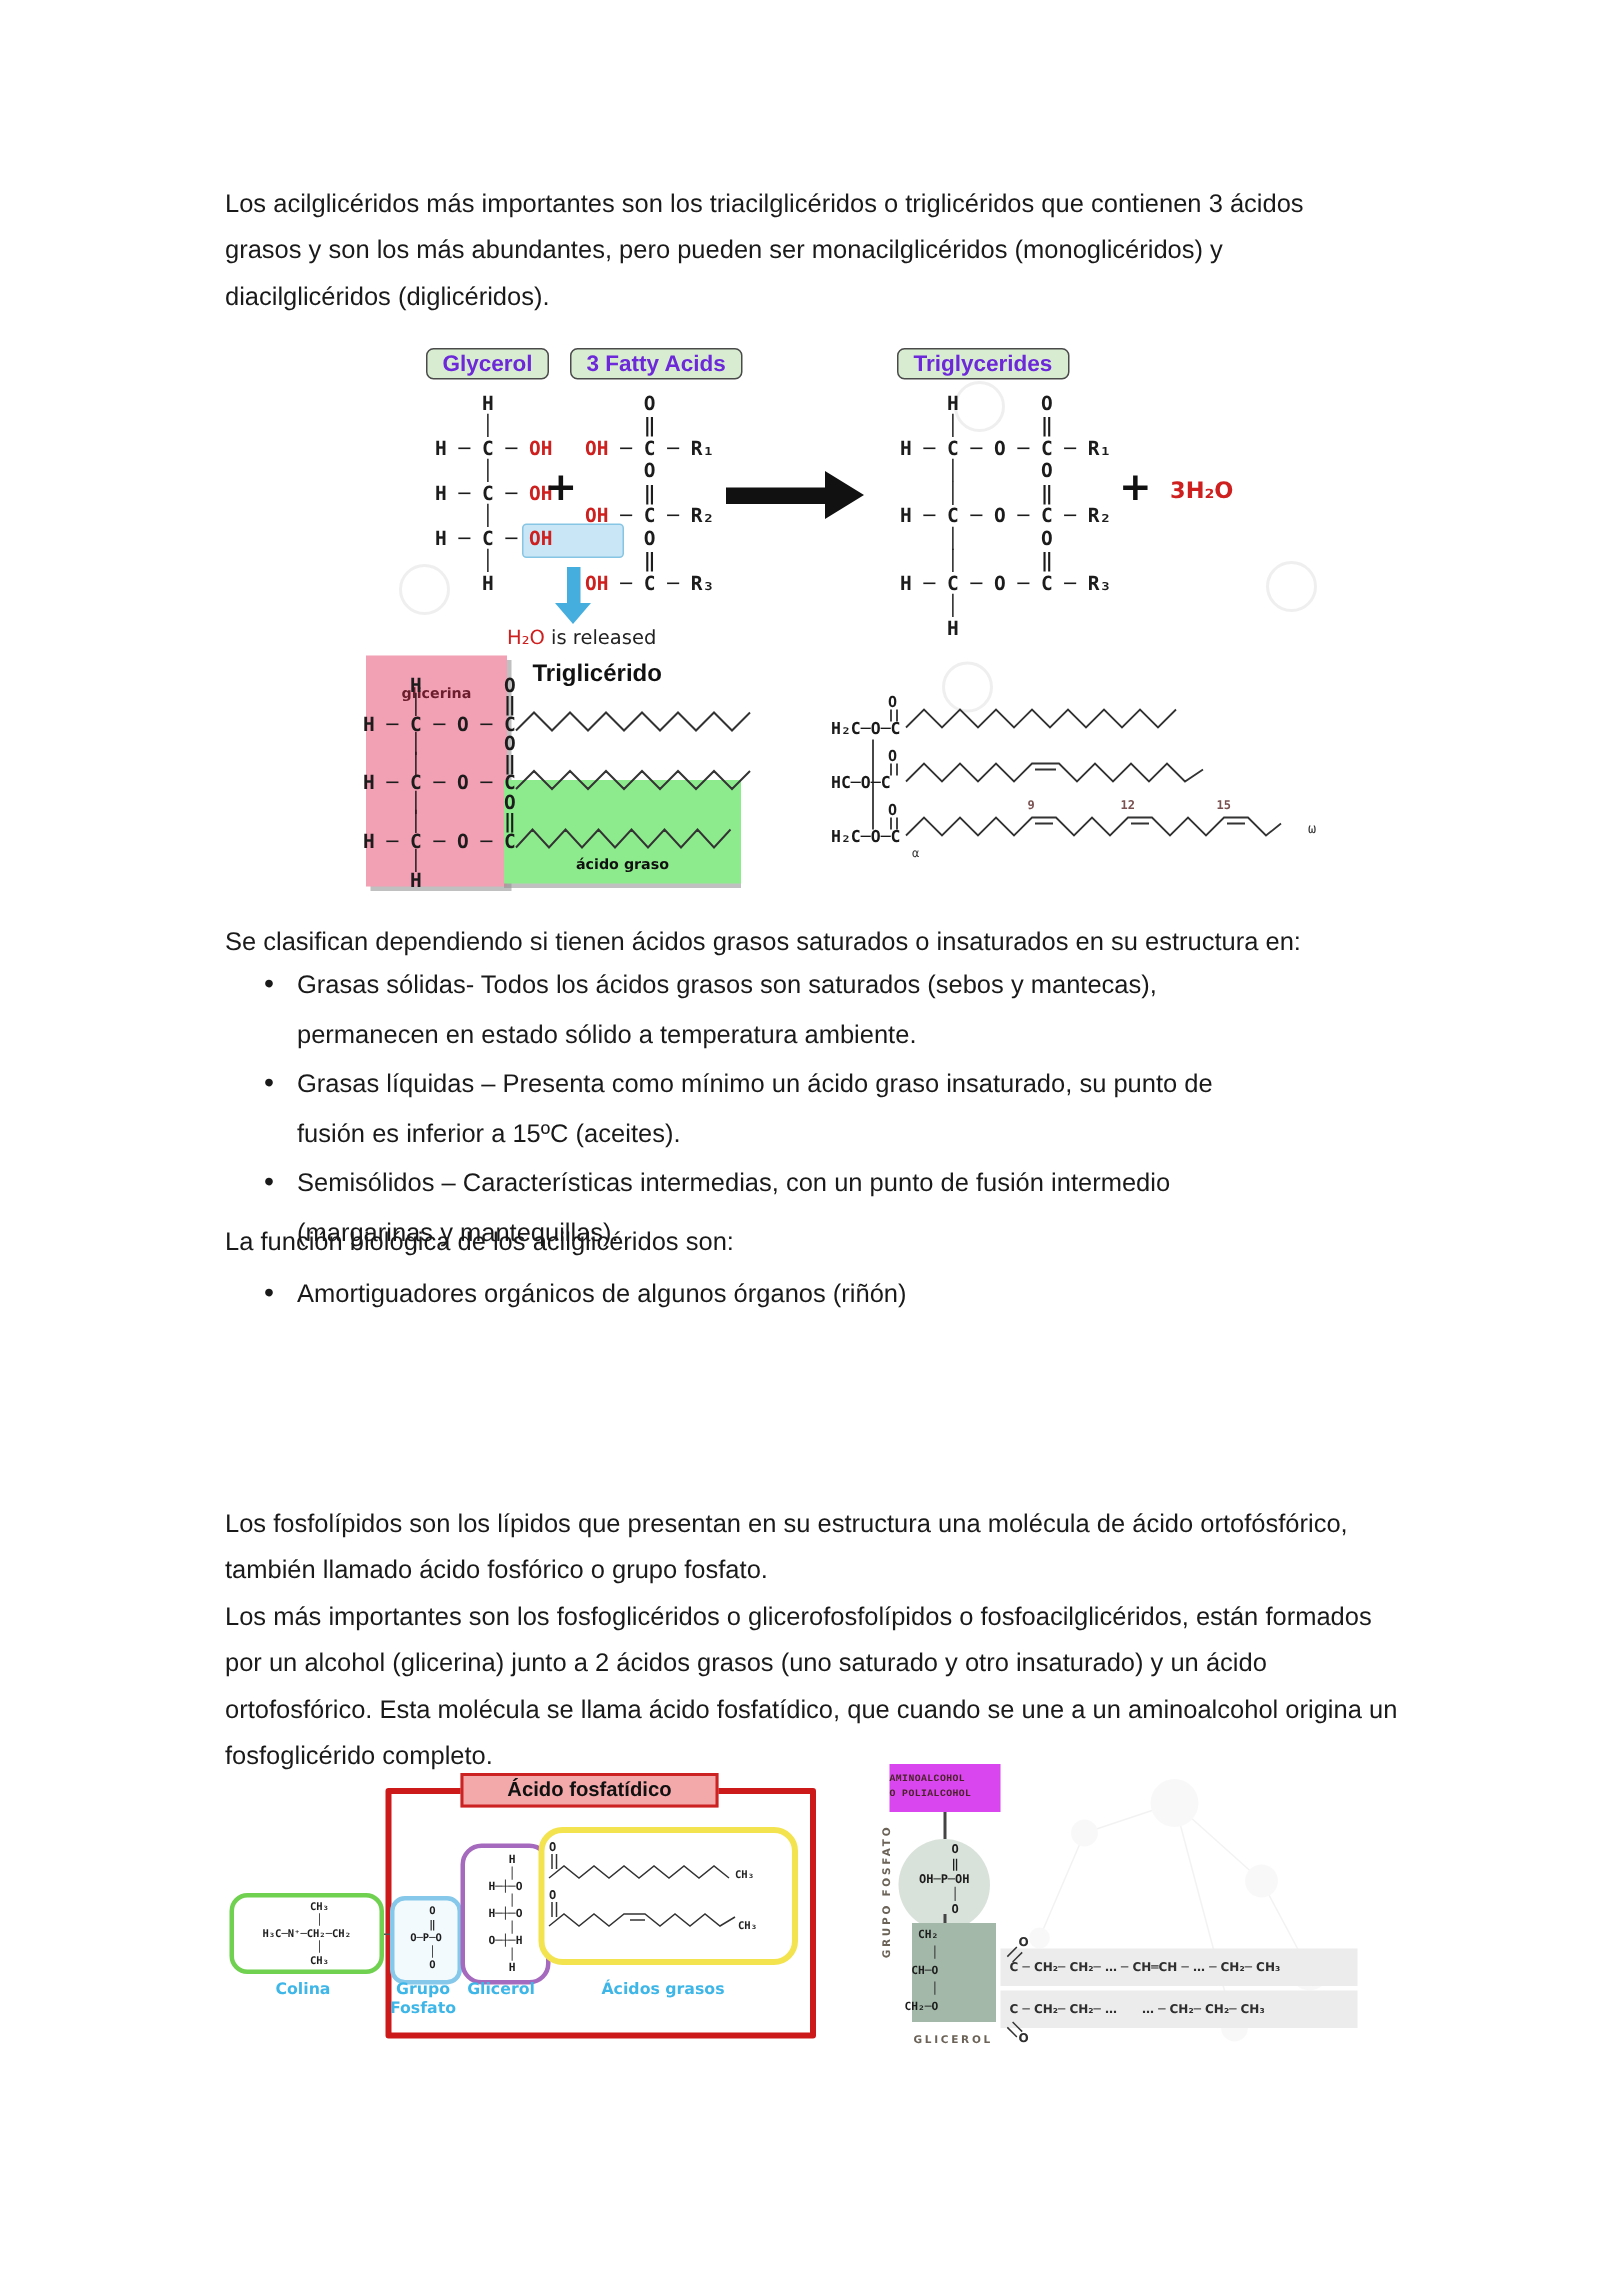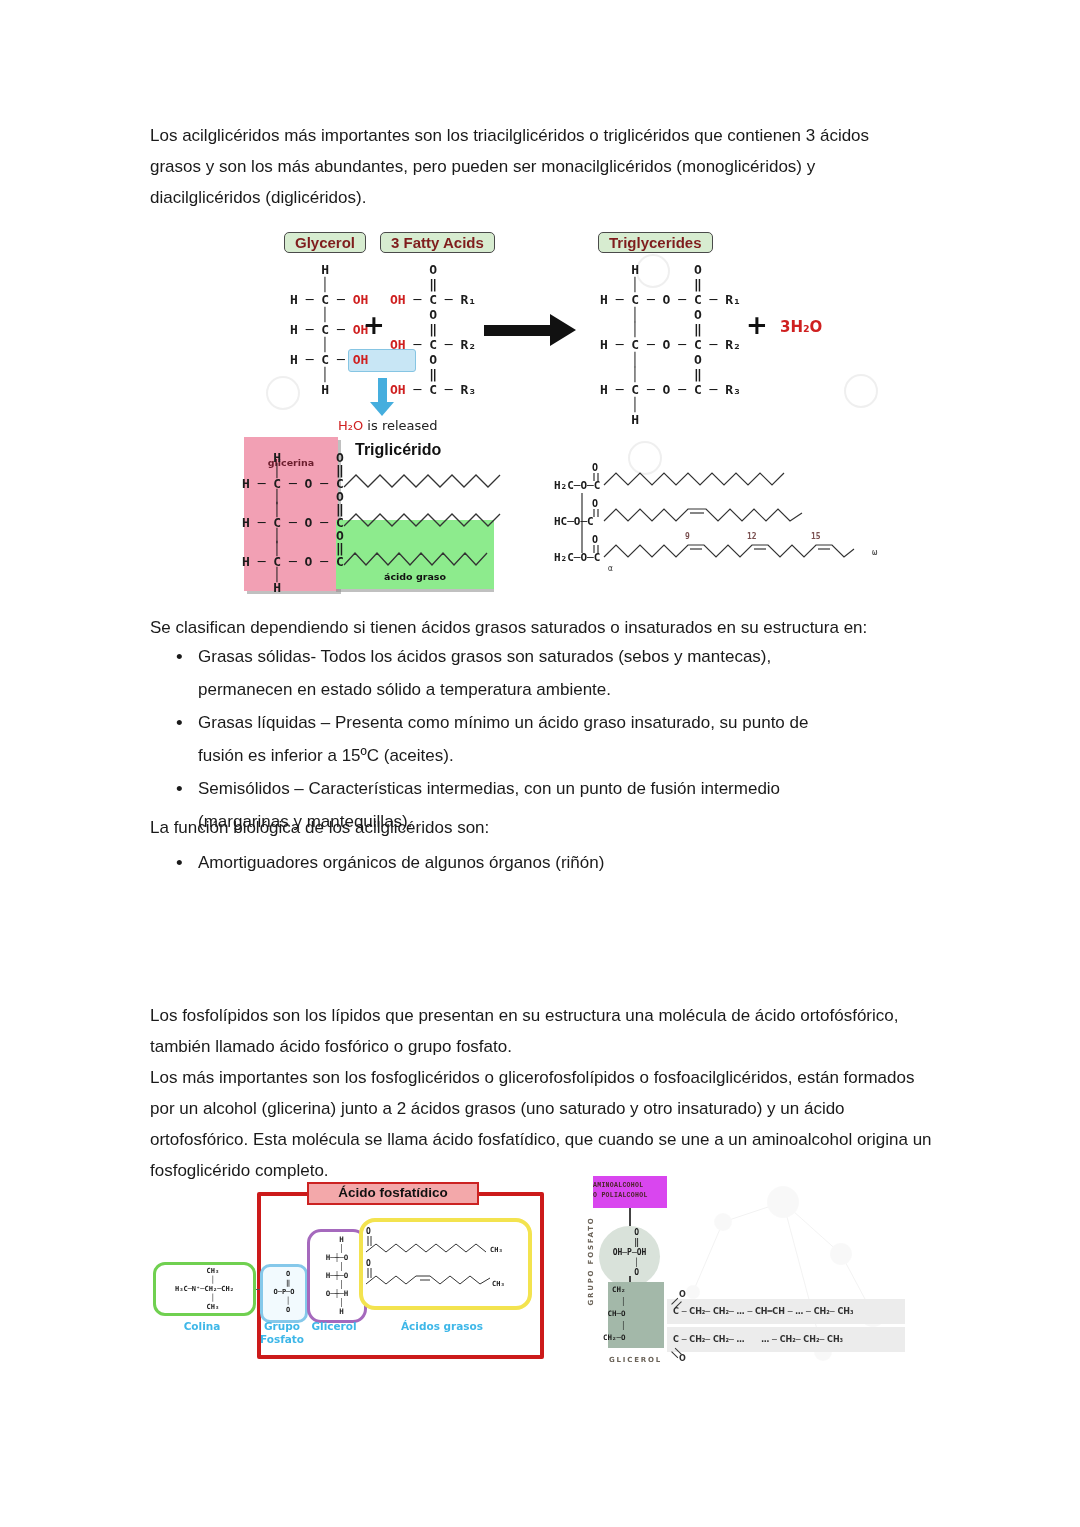--- a/index.html
+++ b/index.html
@@ -10,21 +10,21 @@
   .b{font-weight:normal;}
   .c-r{color:#cf2020;}
   ul.blist{list-style:none;margin:0;padding:0;font-size:17px;}
   ul.blist li{position:relative;padding-left:48px;}
   ul.blist li::before{content:"•";position:absolute;left:26px;top:0;font-size:19px;}
   .chem{font-family:"DejaVu Sans Mono",monospace;font-weight:bold;color:#1c1c1c;}
   .chem div{white-space:pre;}
   .d1chem{font-size:13px;line-height:15px;}
   .d2chem{font-size:13px;line-height:13px;}
   .glabel{background:#d7ecd0;border:1.6px solid #4a4a4a;border-radius:5px;
-          font-weight:bold;font-size:15px;padding:1px 10px;color:#7f1d1d;font-family:"Liberation Sans",sans-serif;}
+          font-weight:bold;font-size:15px;padding:1px 10px;color:#6d28d9;font-family:"Liberation Sans",sans-serif;}
   .plus{font-size:26px;font-weight:bold;color:#111;font-family:"DejaVu Sans",sans-serif;}
   .red{color:#cf2020;}
   .hl{background:#c8e6f5;border:1.5px solid #86c5e3;border-radius:3px;}
   .arrow-shaft{background:#111;}
   .arrow-head{width:0;height:0;border-top:16px solid transparent;border-bottom:16px solid transparent;border-left:26px solid #111;}
   .bshaft{background:#45aede;}
   .bhead{width:0;height:0;border-left:12px solid transparent;border-right:12px solid transparent;border-top:14px solid #45aede;}
   .caption{font-family:"DejaVu Sans",sans-serif;font-size:13px;color:#222;}
   .wm{border:2.5px solid #c4c4c4;border-radius:50%;opacity:.28;width:30px;height:30px;}
   .pinkstrip{background:#f2a0b4;box-shadow:3px 3px 0 rgba(140,140,140,.55);}

